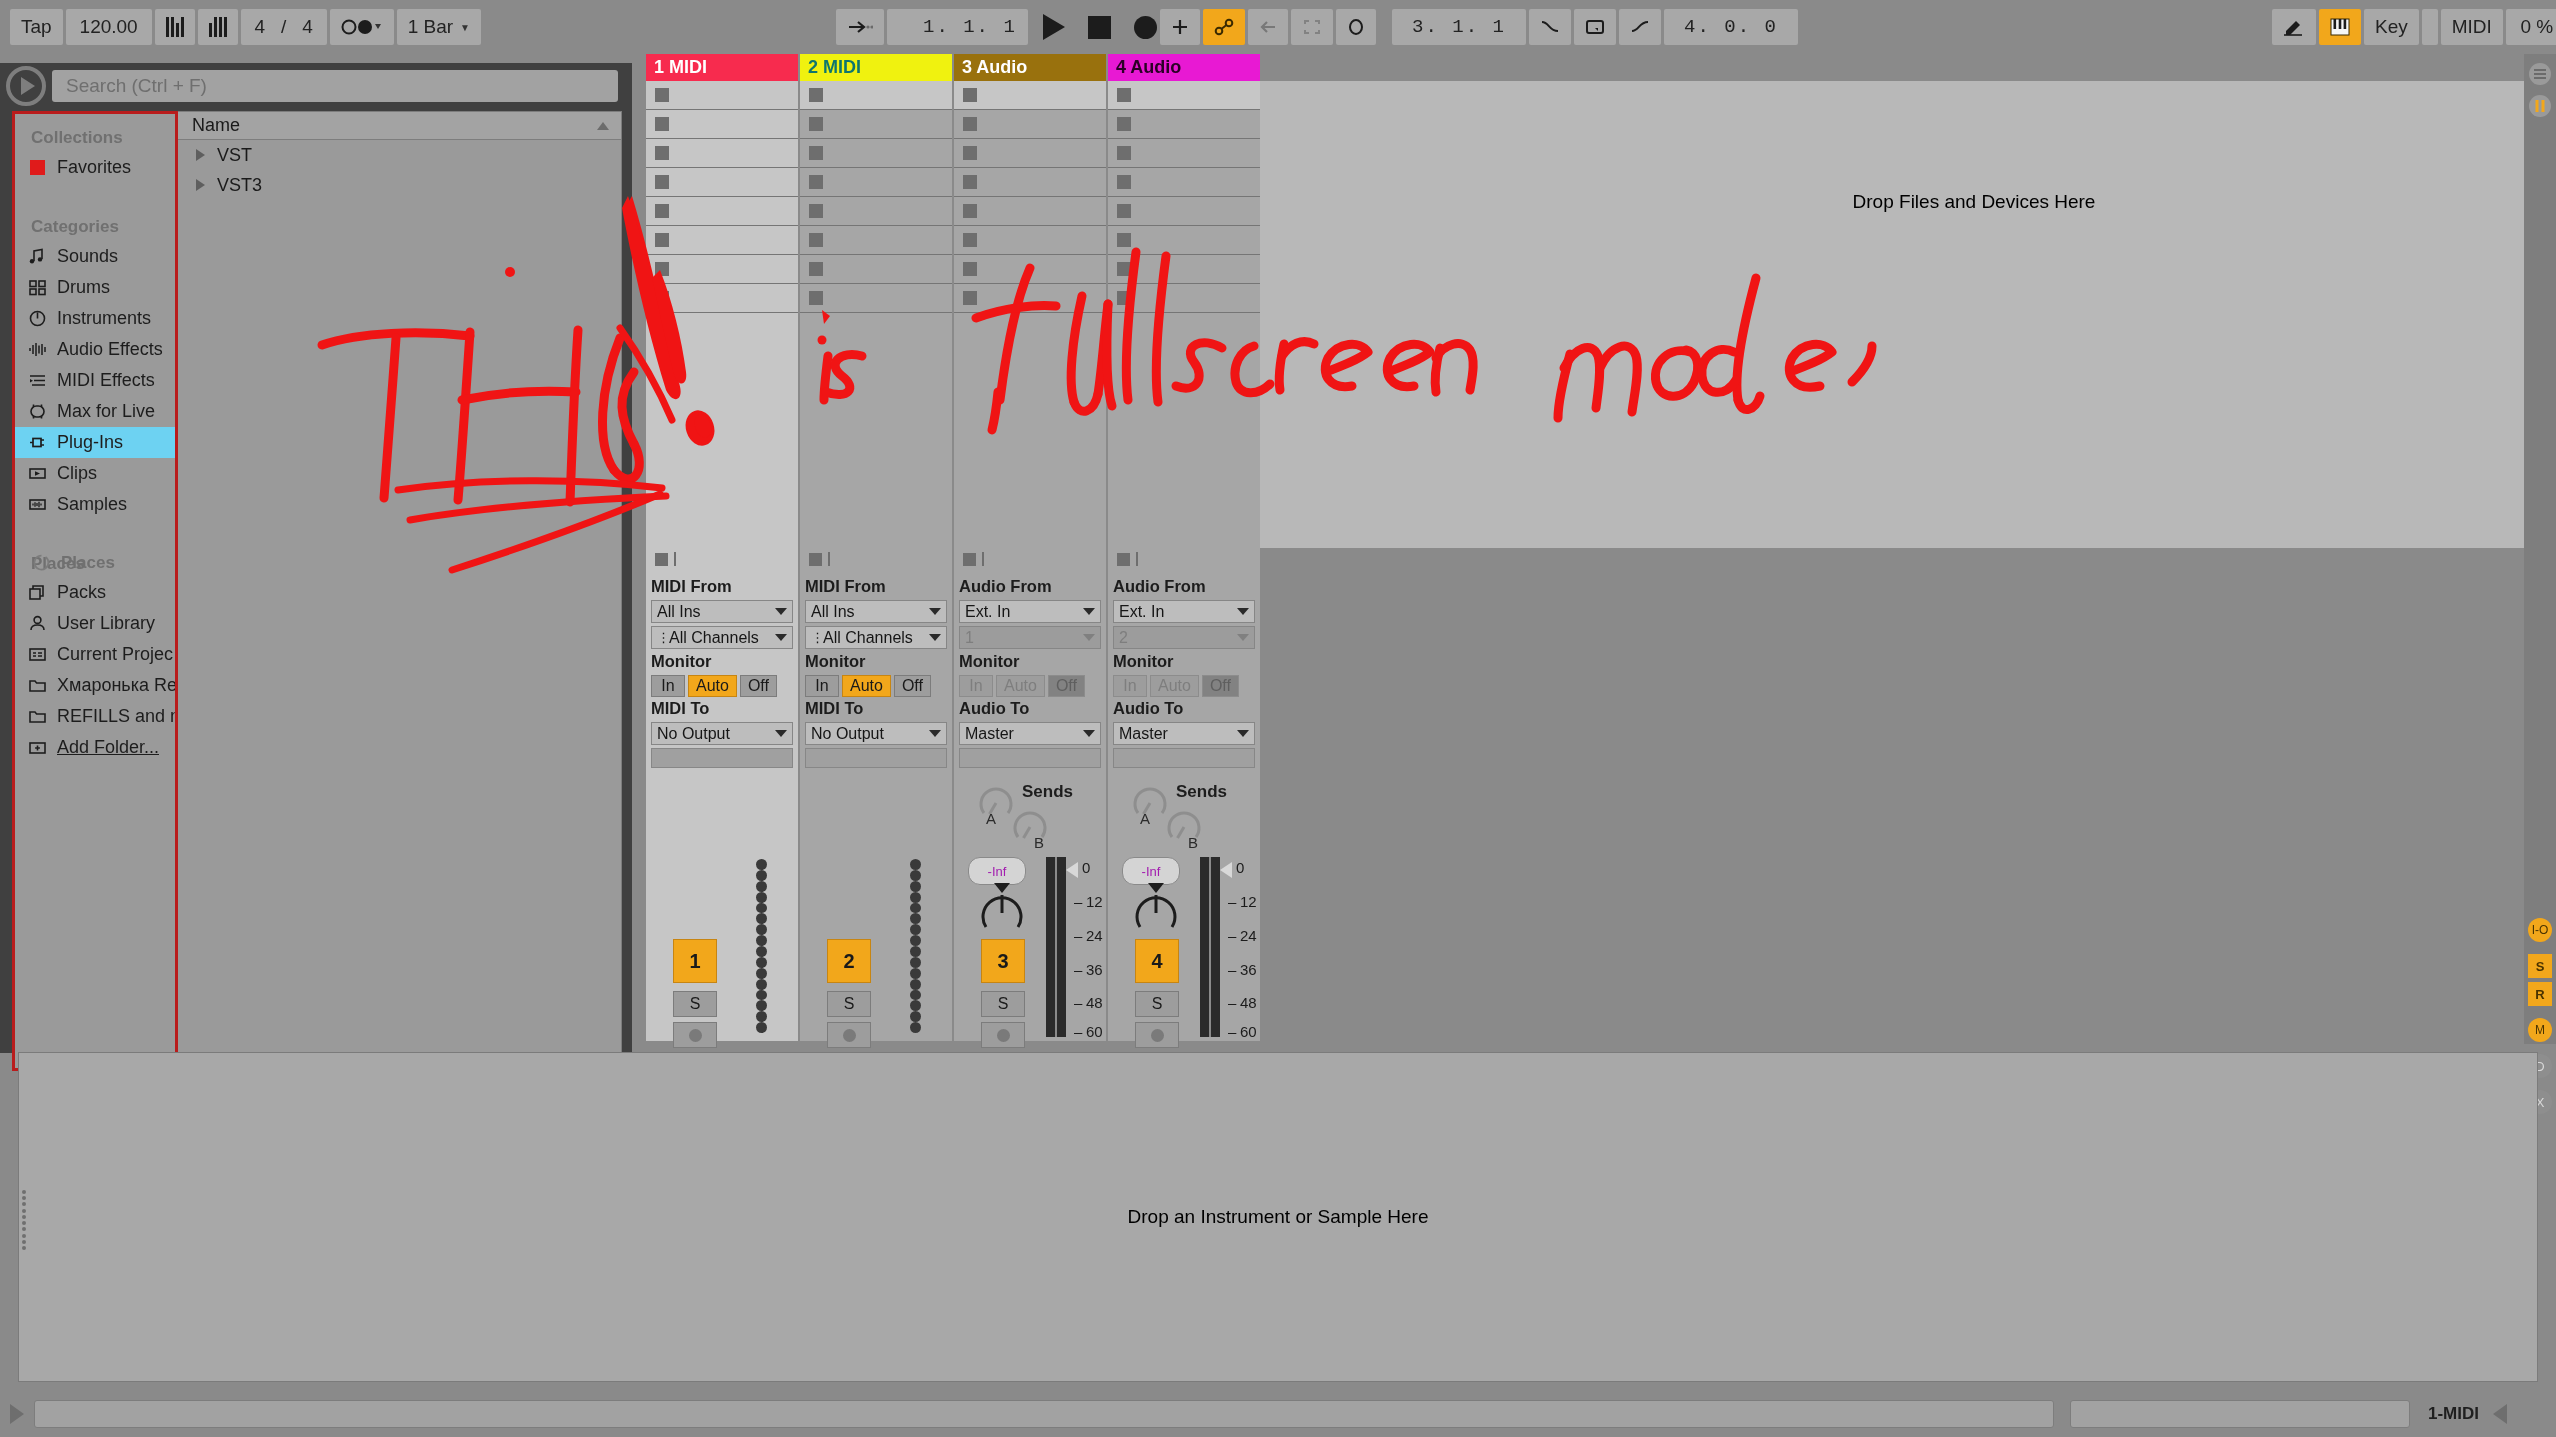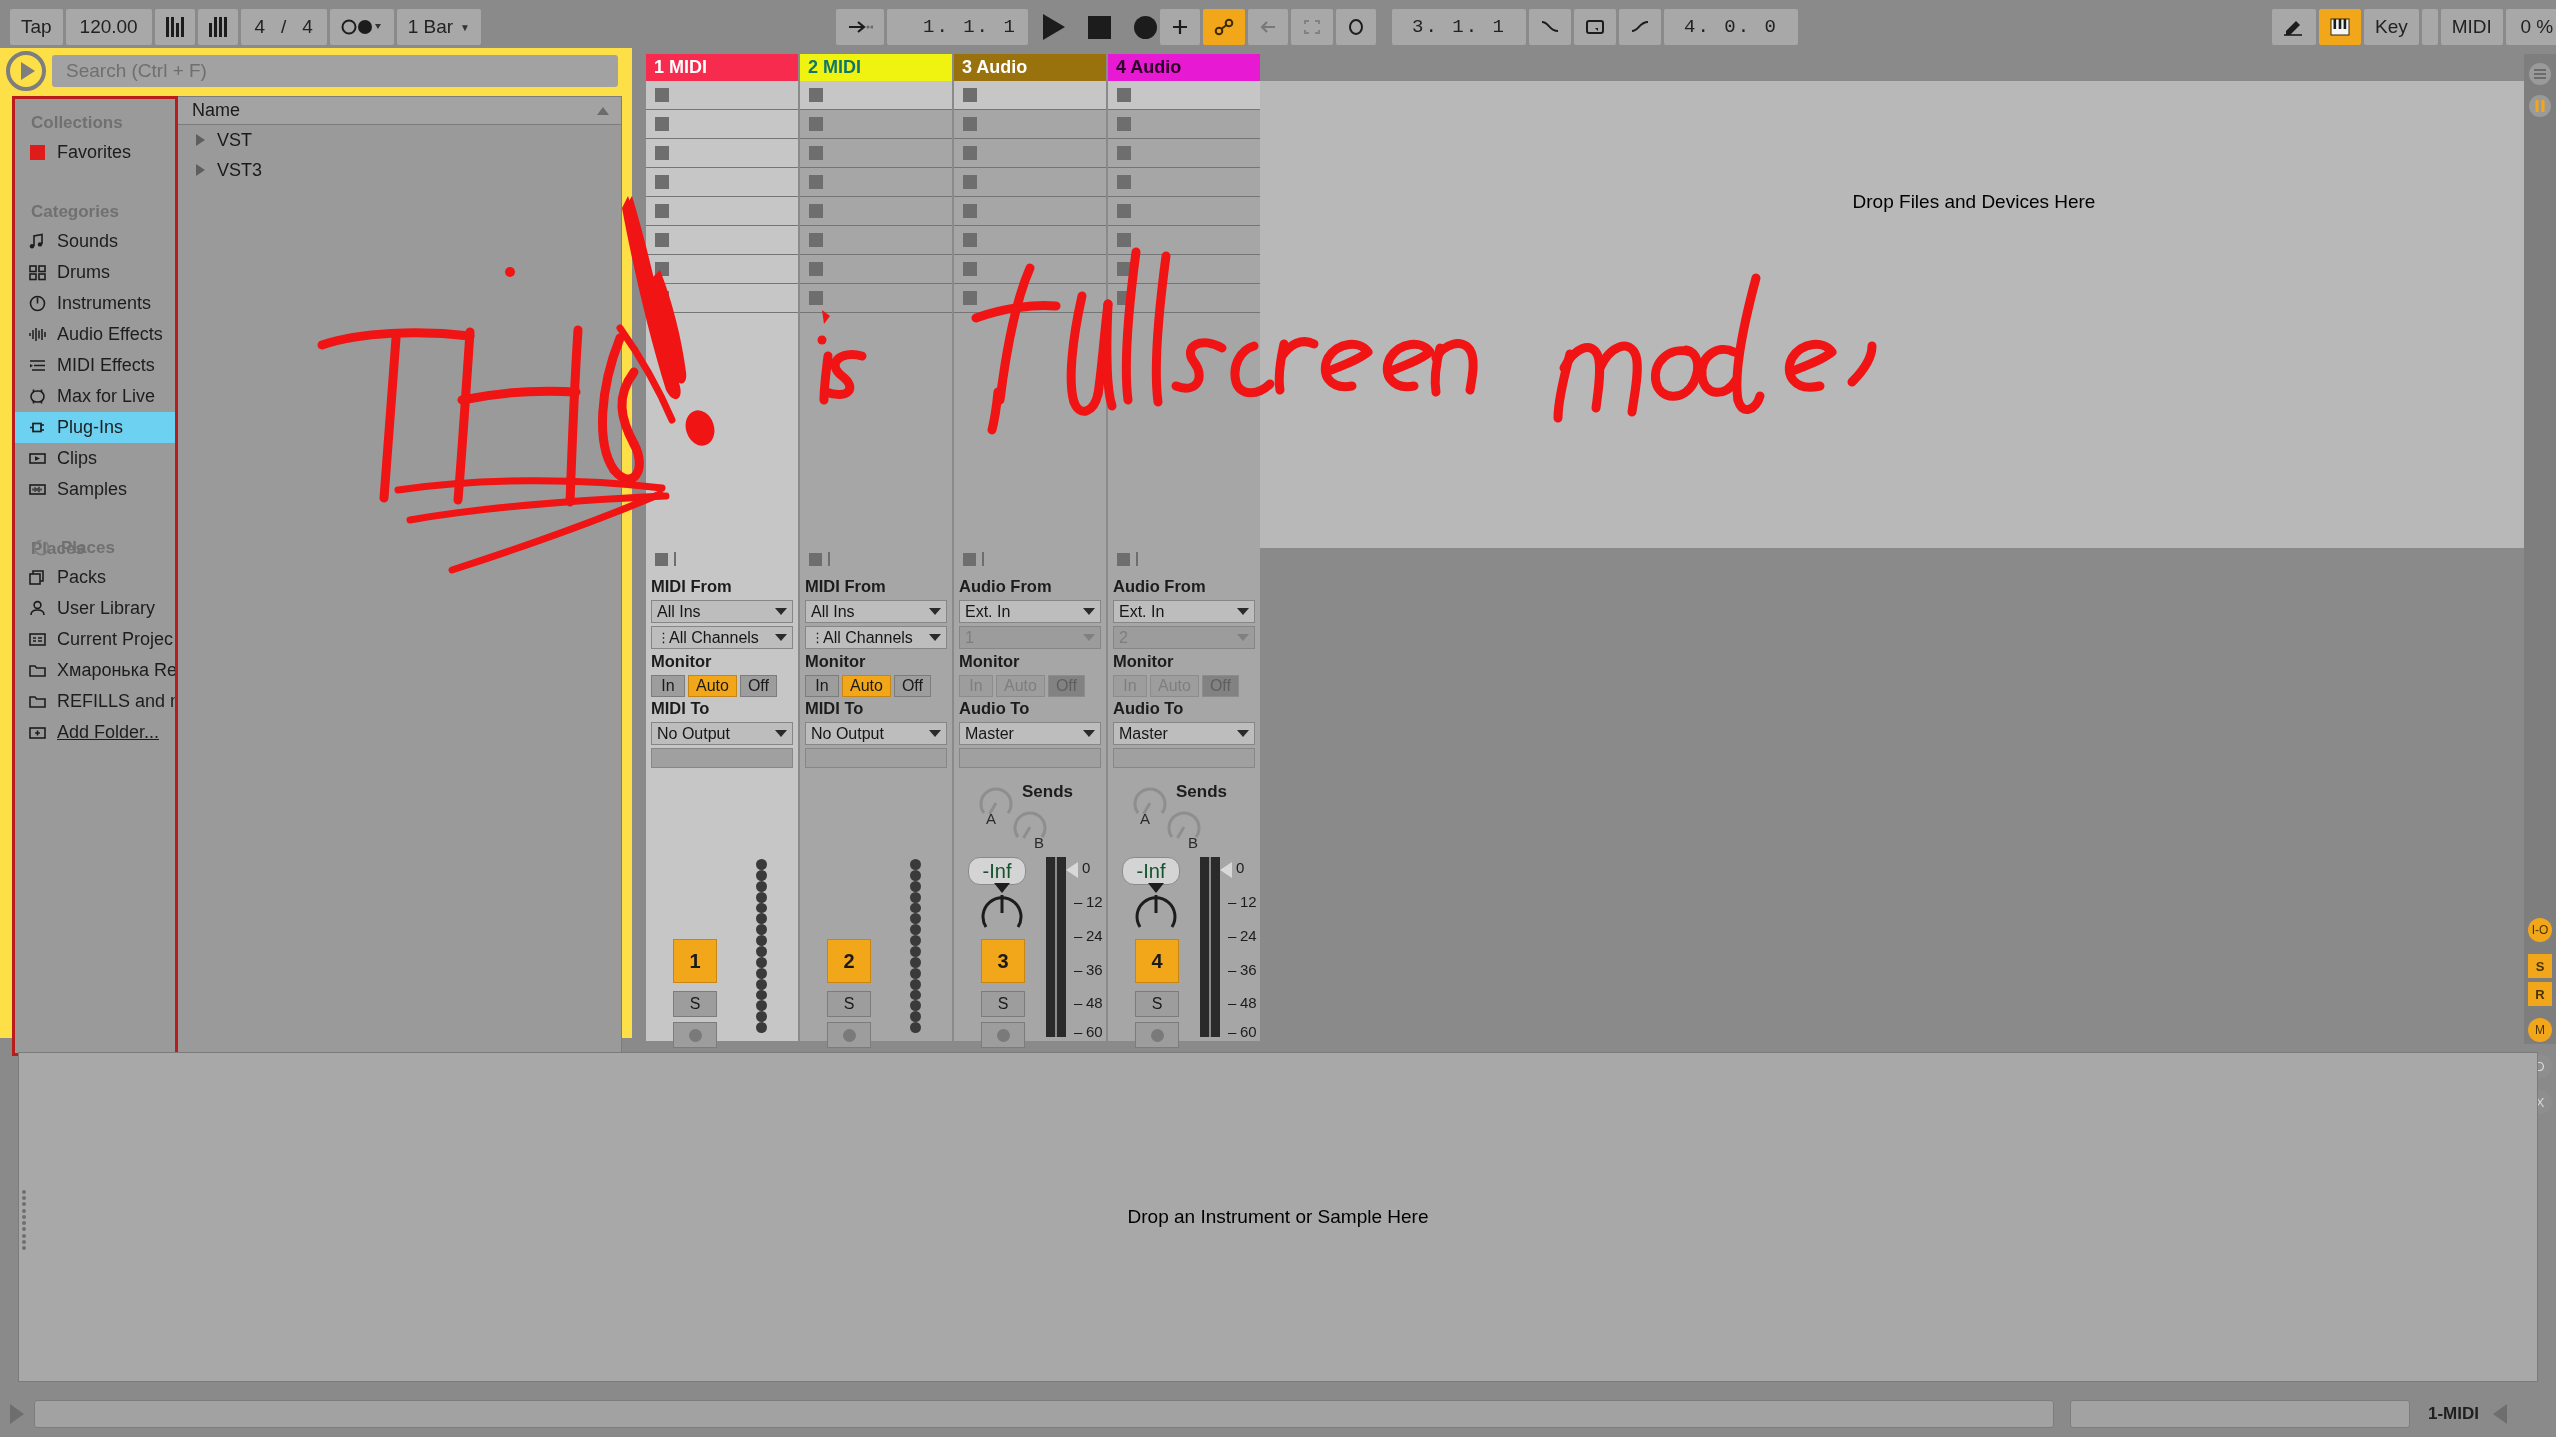--- a/index.html
+++ b/index.html
@@ -26,21 +26,21 @@
   .tb-arrow { font-size:10px; color:#333; margin-left:7px;}
 
   .metro-bars { display:flex; align-items:flex-end; gap:2px; height:20px;}
   .metro-bars i { display:block; width:3px; background:#1c1c1c; }
 
   .play-tri { width:0;height:0;border-left:22px solid #1c1c1c;border-top:13px solid transparent;border-bottom:13px solid transparent;}
   .stop-sq { width:23px;height:23px;background:#1c1c1c;}
   .rec-circ { width:23px;height:23px;border-radius:50%;background:#1c1c1c;}
 
   
-  .browser { position:absolute; left:0; top:48px; width:632px; height:990px; background:#fde047; }
+  .browser { position:absolute; left:0; top:63px; width:632px; height:990px; background:#404040; }
   .search-row { position:absolute; left:0; top:0; width:632px; height:46px; display:flex; align-items:center; }
   .live-logo {
     width:40px;height:40px;border-radius:50%;border:4px solid #7e7e7e; margin-left:6px;
     display:flex;align-items:center;justify-content:center;
   }
   .live-logo .t { width:0;height:0;border-left:14px solid #7e7e7e;border-top:9px solid transparent;border-bottom:9px solid transparent;margin-left:4px;}
   .search-box {
     margin-left:6px; flex:1; margin-right:14px; height:32px; background:#a2a2a2;
     border-radius:3px; display:flex; align-items:center; padding:0 14px; color:#6f6f6f; font-size:19px;
   }
@@ -93,21 +93,21 @@
   .mon-btn.dis.onf { background:#828282; color:#5f5f5f;}
   .io-blank { height:20px; background:#a0a0a0; border:1px solid #878787; }
 
   .sends-area { height:78px; position:relative; }
   .sends-word { position:absolute; font-size:17px; font-weight:bold; color:#1d1d1d; }
   .knob { position:absolute; width:40px;height:40px; }
   .knob svg { display:block; }
   .knob .kl { position:absolute; bottom:-4px; font-size:15px; color:#2b2b2b; }
 
   .mixer { position:relative; height:190px; }
-  .vol-pill { position:absolute; height:28px; background:#d4d4d4; border:1px solid #8a8a8a; border-radius:12px; display:flex;align-items:center;justify-content:center; font-size:20px; color:#14532d;}
+  .vol-pill { position:absolute; height:28px; background:#d4d4d4; border:1px solid #8a8a8a; border-radius:12px; display:flex;align-items:center;justify-content:center; font-size:13px; color:#a21caf;}
   .pan-knob { position:absolute; }
   .trk-num { position:absolute; width:44px;height:44px; background:#f2a71b; border:1px solid #c78512; display:flex;align-items:center;justify-content:center; font-size:20px; font-weight:bold; color:#1a1a1a;}
   .solo-btn { position:absolute; width:44px;height:26px; background:#9d9d9d; border:1px solid #7c7c7c; display:flex;align-items:center;justify-content:center; font-size:16px;}
   .arm-btn { position:absolute; width:44px;height:26px; background:#9d9d9d; border:1px solid #7c7c7c; display:flex;align-items:center;justify-content:center;}
   .arm-dot { width:13px;height:13px;border-radius:50%;background:#7a7a7a;}
   .meter { position:absolute; width:20px; background:#2a2a2a; }
   .meter .div { position:absolute; left:9px; top:0; bottom:0; width:2px; background:#8a8a8a;}
   .scale { position:absolute; font-size:15px; color:#1c1c1c; }
   .scale div { position:absolute; white-space:nowrap;}
   .fader-dots { position:absolute; width:14px; display:flex; flex-direction:column; align-items:center; justify-content:space-between;}

